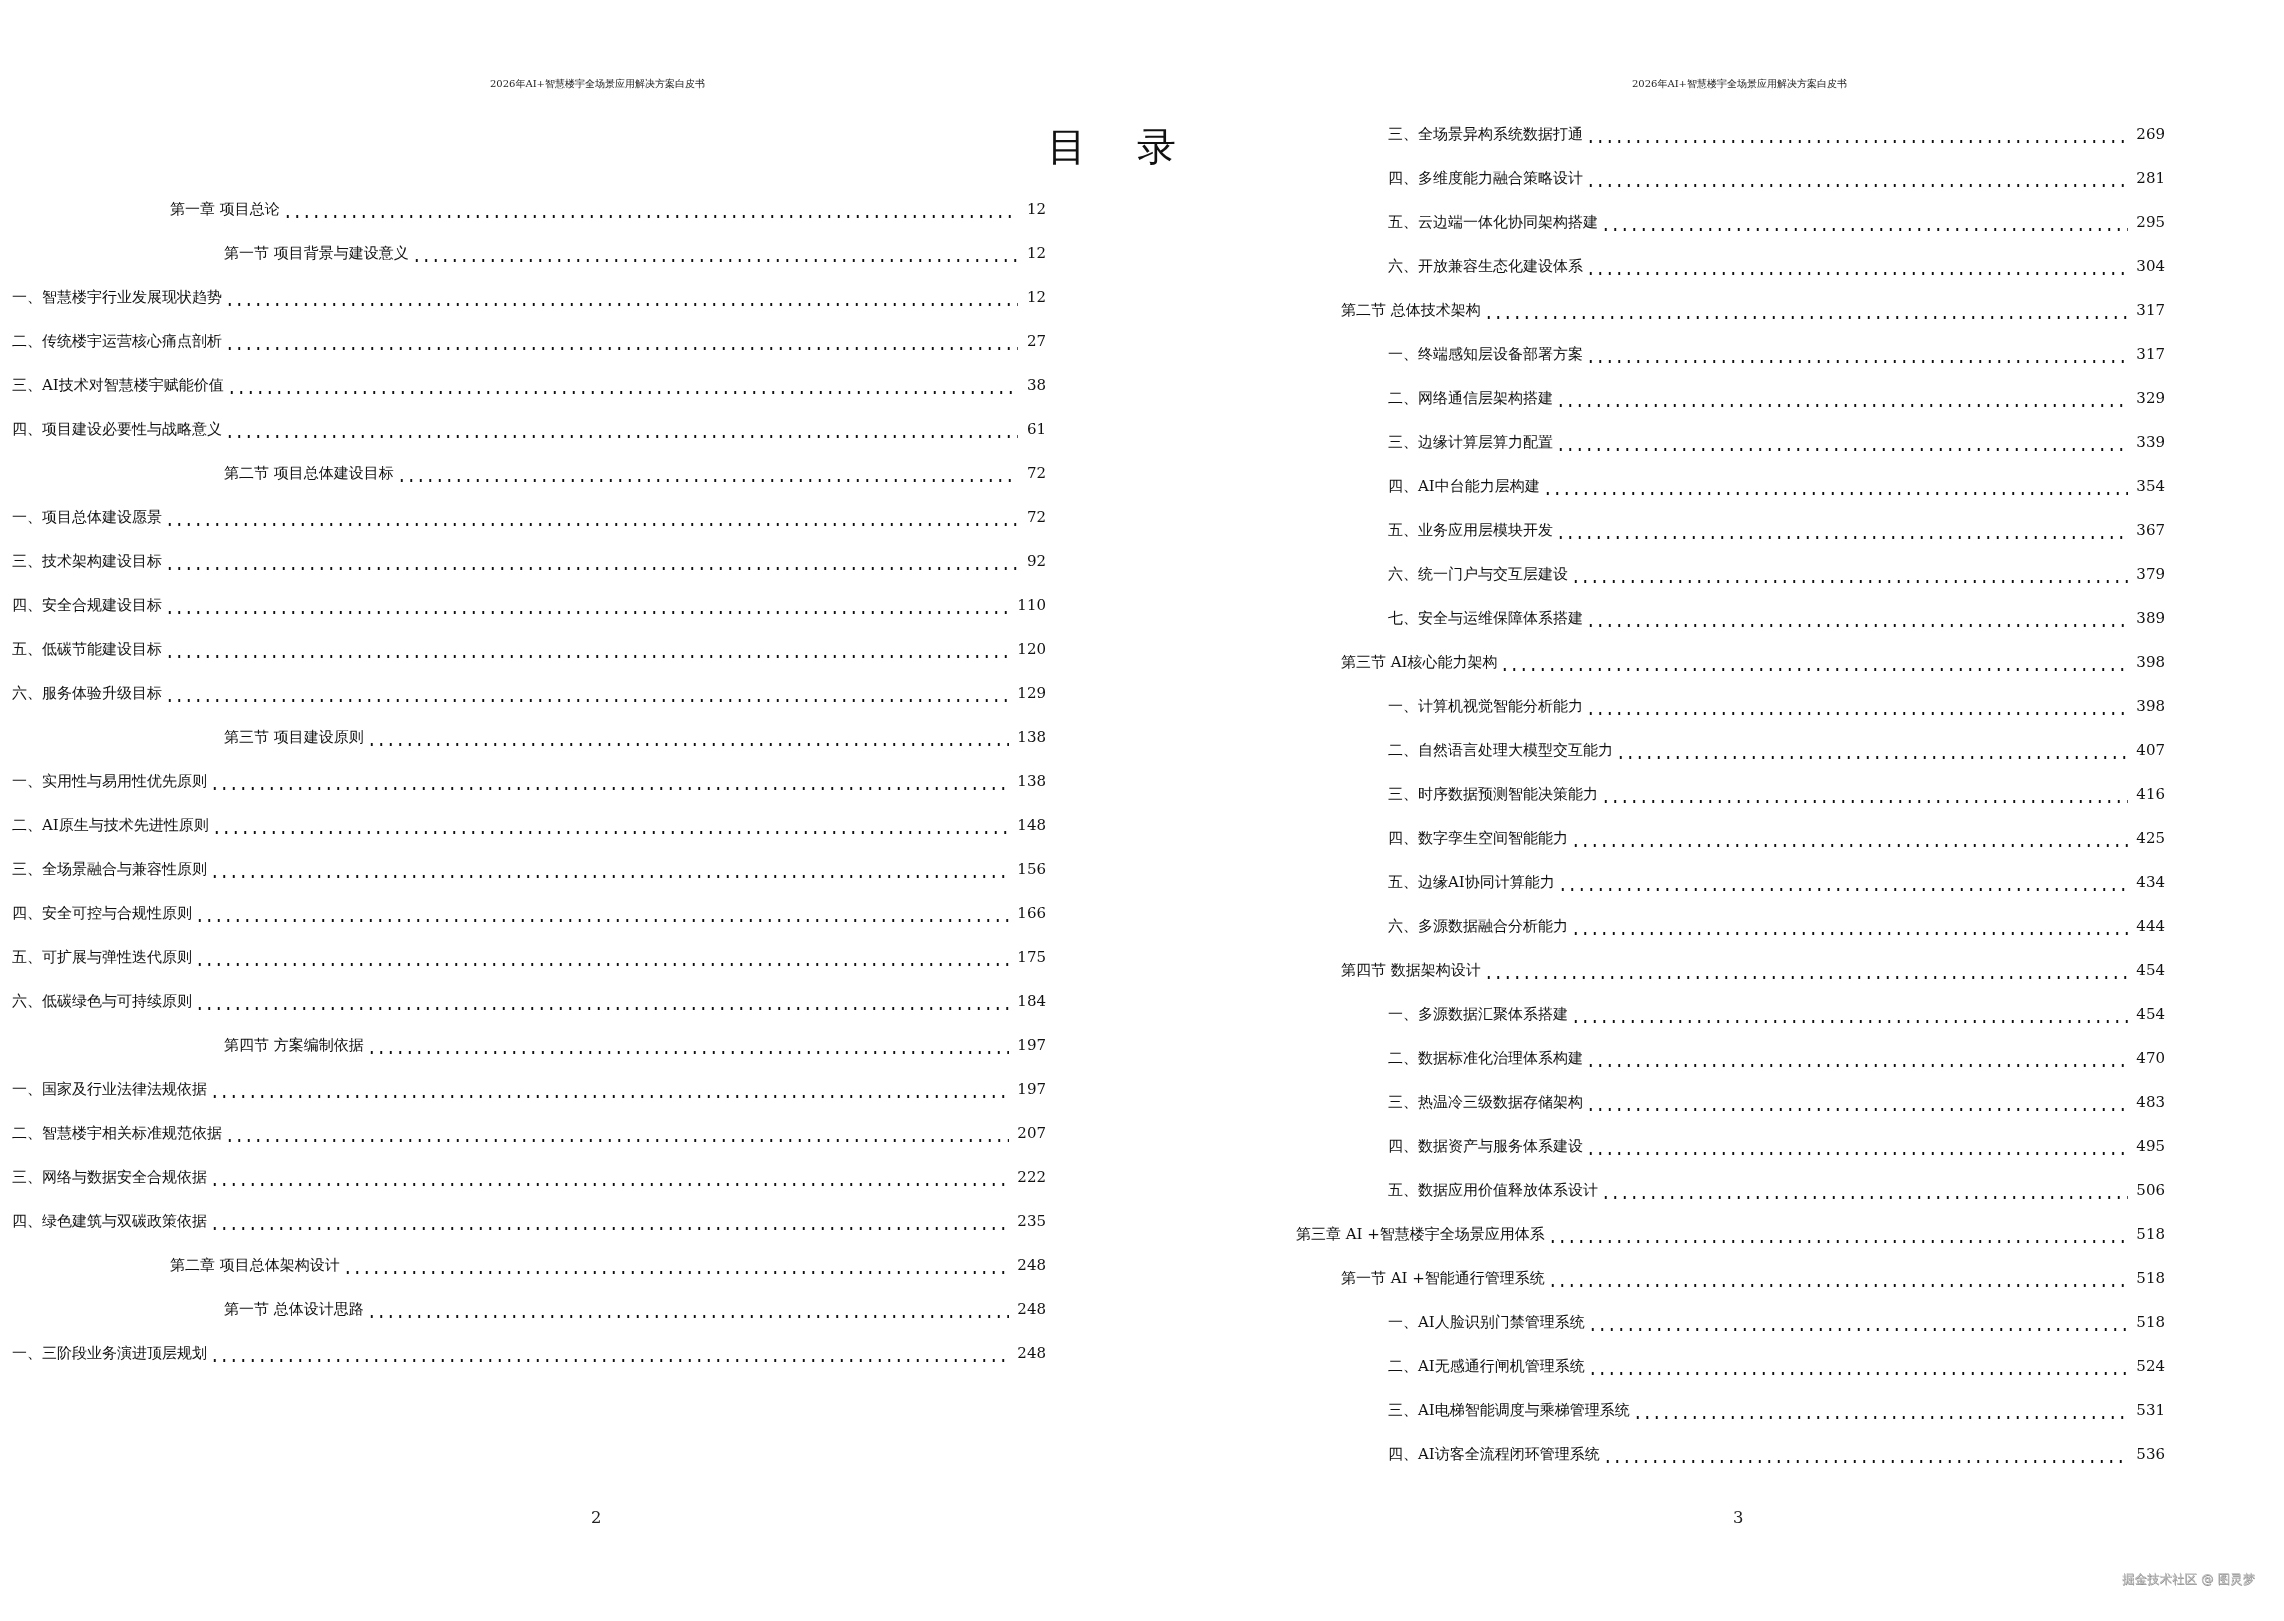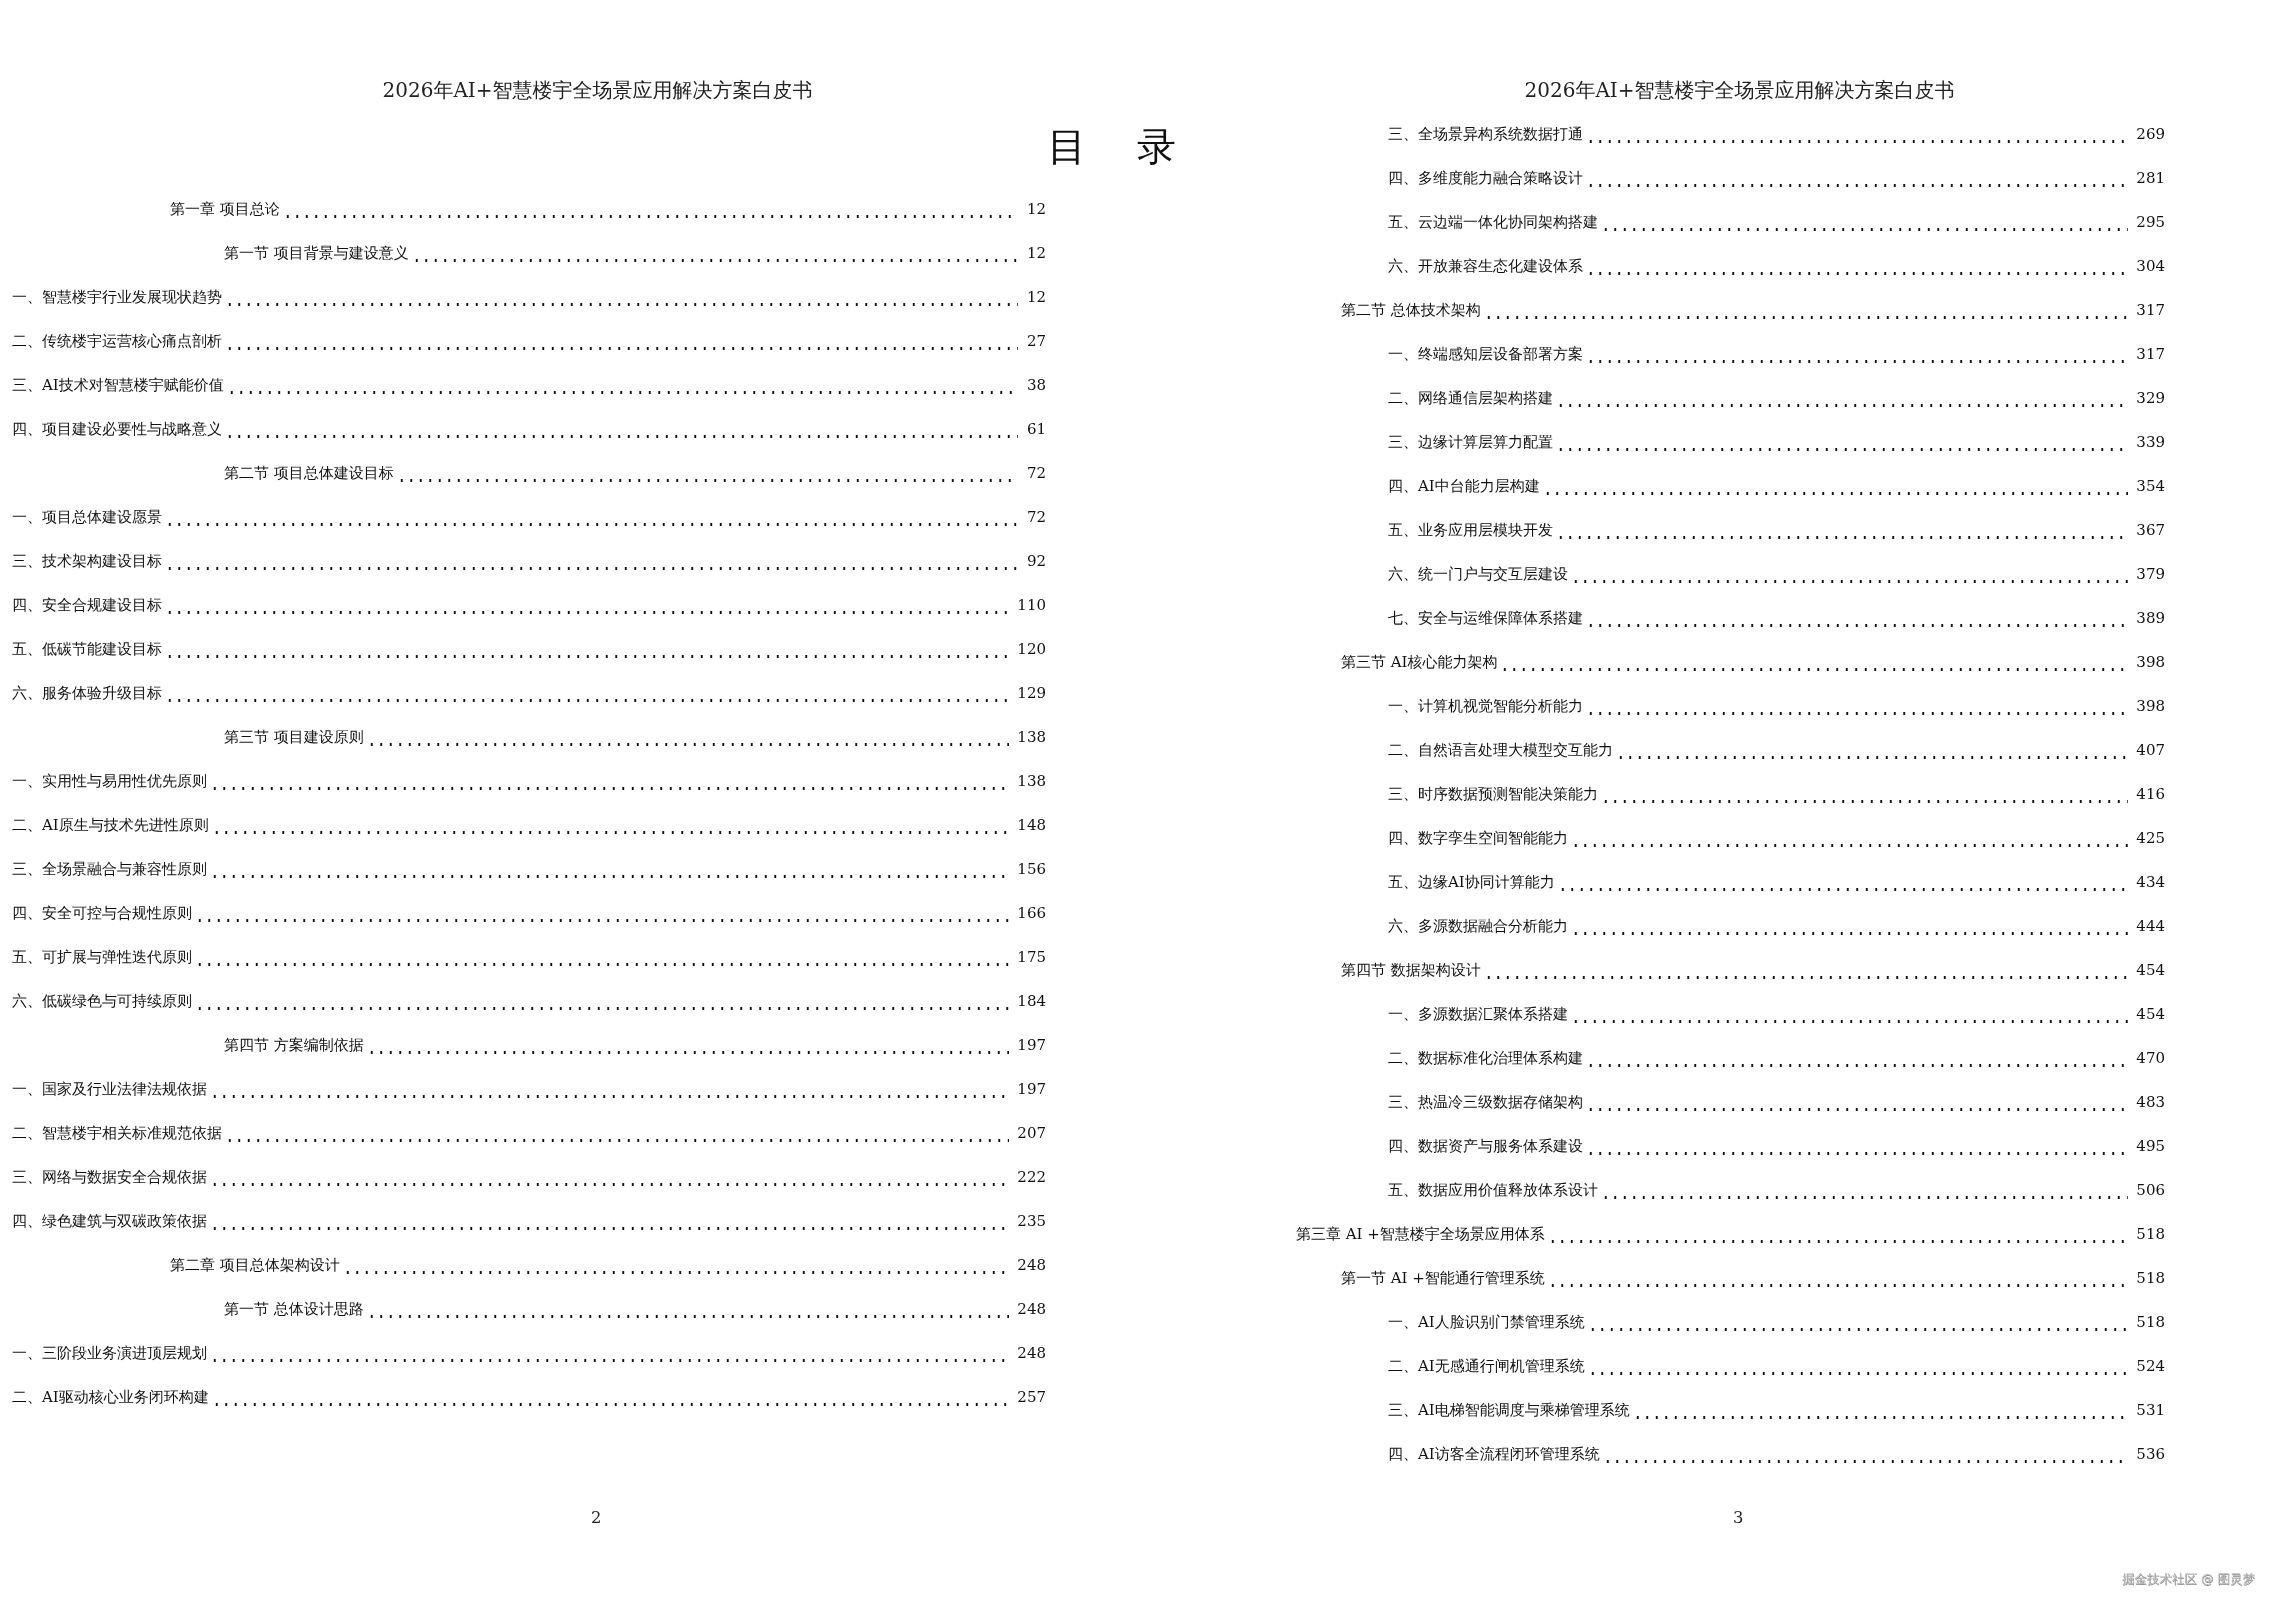--- a/index.html
+++ b/index.html
@@ -6,21 +6,21 @@
   body {
     width:2284px; height:1622px; position:relative; overflow:hidden;
     font-family:"DejaVu Serif","Liberation Serif",serif; color:#111;
   }
   .page { position:absolute; top:0; height:1622px; }
   #page-left  { left:0;    width:1142px; }
   #page-right { left:1142px; width:1142px; }
 
   .running-header {
     position:absolute; top:77px; left:0; width:100%;
-    text-align:center; font-size:20px; letter-spacing:0; color:#222;
+    text-align:center; font-size:10px; letter-spacing:0; color:#222;
   }
   #page-left .running-header  { left:0;   width:1195px; }
   #page-right .running-header { left:0;   width:1195px; }
 
   .toc-title {
     position:absolute; top:120px; left:0; width:1195px;
     text-align:right; font-size:39px; letter-spacing:19px; color:#111;
   }
 
   .toc-list { position:absolute; margin:0; padding:0; list-style:none; }
@@ -198,25 +198,20 @@
       <li class="toc-row lvl-section">
         <span class="label">第一节  总体设计思路</span>
         <span class="leader"></span>
         <span class="pg">248</span>
       </li>
       <li class="toc-row lvl-item">
         <span class="label">一、三阶段业务演进顶层规划</span>
         <span class="leader"></span>
         <span class="pg">248</span>
       </li>
-      <li class="toc-row lvl-item">
-        <span class="label">二、AI驱动核心业务闭环构建</span>
-        <span class="leader"></span>
-        <span class="pg">257</span>
-      </li>
     </ul>
   <div class="page-number">2</div>
 </div>
 
 <div class="page" id="page-right">
   <div class="running-header">2026年AI+智慧楼宇全场景应用解决方案白皮书</div>
   <ul class="toc-list">
       <li class="toc-row lvl-item">
         <span class="label">三、全场景异构系统数据打通</span>
         <span class="leader"></span>

